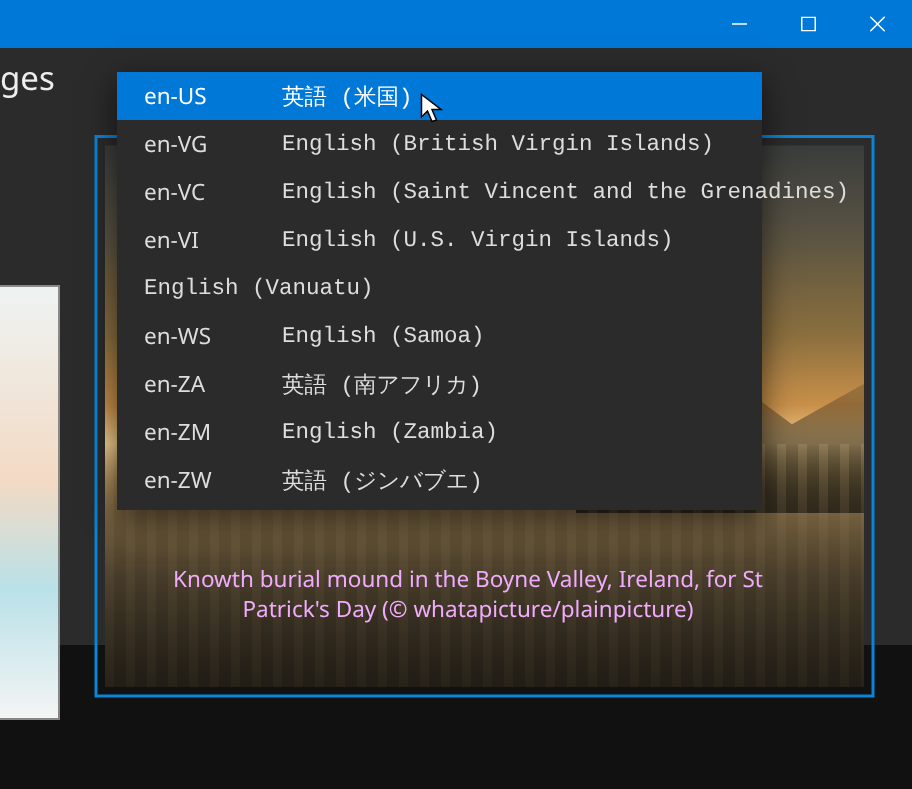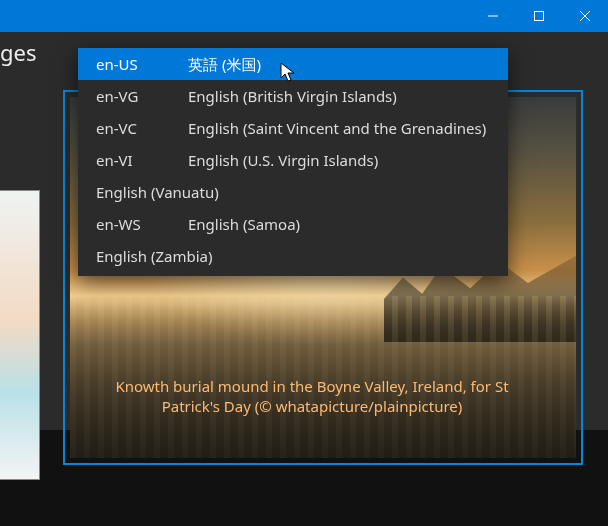--- a/index.html
+++ b/index.html
@@ -72,21 +72,21 @@
     position:absolute; right:0; top:38%; width:38%; height:30%;
     background: linear-gradient(rgba(20,20,15,.0), rgba(20,20,15,.9));
     clip-path: polygon(0 60%, 10% 40%, 20% 55%, 30% 30%, 45% 50%, 60% 25%, 75% 45%, 100% 20%, 100% 100%, 0 100%);
   }
   .caption {
     position: absolute;
     left: 16px; right: 0; bottom: 14px;
     text-align: center;
     font-size: 15px;
     line-height: 1.35;
-    color: #fdba74;
+    color: #f0abfc;
     padding: 0 40px;
   }
   
   .dropdown {
     position: absolute;
     left: 78px; top: 48px;
     width: 430px;
     background: #2b2b2b;
     box-shadow: 0 6px 20px rgba(0,0,0,.6);
     z-index: 50;
@@ -99,21 +99,21 @@
     align-items: center;
     height: 32px;
     padding: 0 18px;
     white-space: nowrap;
   }
   .dropdown .row.sel {
     background: #0078d7;
     color: #fff;
   }
   .dropdown .code { width: 92px; flex: 0 0 92px; }
-  .dropdown .label { flex: 1 1 auto; }
+  .dropdown .label { flex: 1 1 auto; font-family: Liberation Mono, monospace; }
   .cursor {
     position: absolute;
     left: 280px; top: 62px;
     z-index: 60;
     pointer-events: none;
   }
 </style>
 </head>
 <body>
 
@@ -173,21 +173,30 @@
       <span class="label">English (U.S. Virgin Islands)</span>
     </div>
     <div class="row">
       <span class="label">English (Vanuatu)</span>
     </div>
     <div class="row">
       <span class="code">en-WS</span>
       <span class="label">English (Samoa)</span>
     </div>
     <div class="row">
+      <span class="code">en-ZA</span>
+      <span class="label">英語 (南アフリカ)</span>
+    </div>
+    <div class="row">
+      <span class="code">en-ZM</span>
       <span class="label">English (Zambia)</span>
+    </div>
+    <div class="row">
+      <span class="code">en-ZW</span>
+      <span class="label">英語 (ジンバブエ)</span>
     </div>
   </div>
 
   <svg class="cursor" width="18" height="22" viewBox="0 0 18 22">
     <path d="M1 1 L1 16 L5 12 L8 19 L11 18 L8 11 L14 11 Z" fill="#fff" stroke="#000" stroke-width="1"></path>
   </svg>
 
 </div>
 
 </body></html>

